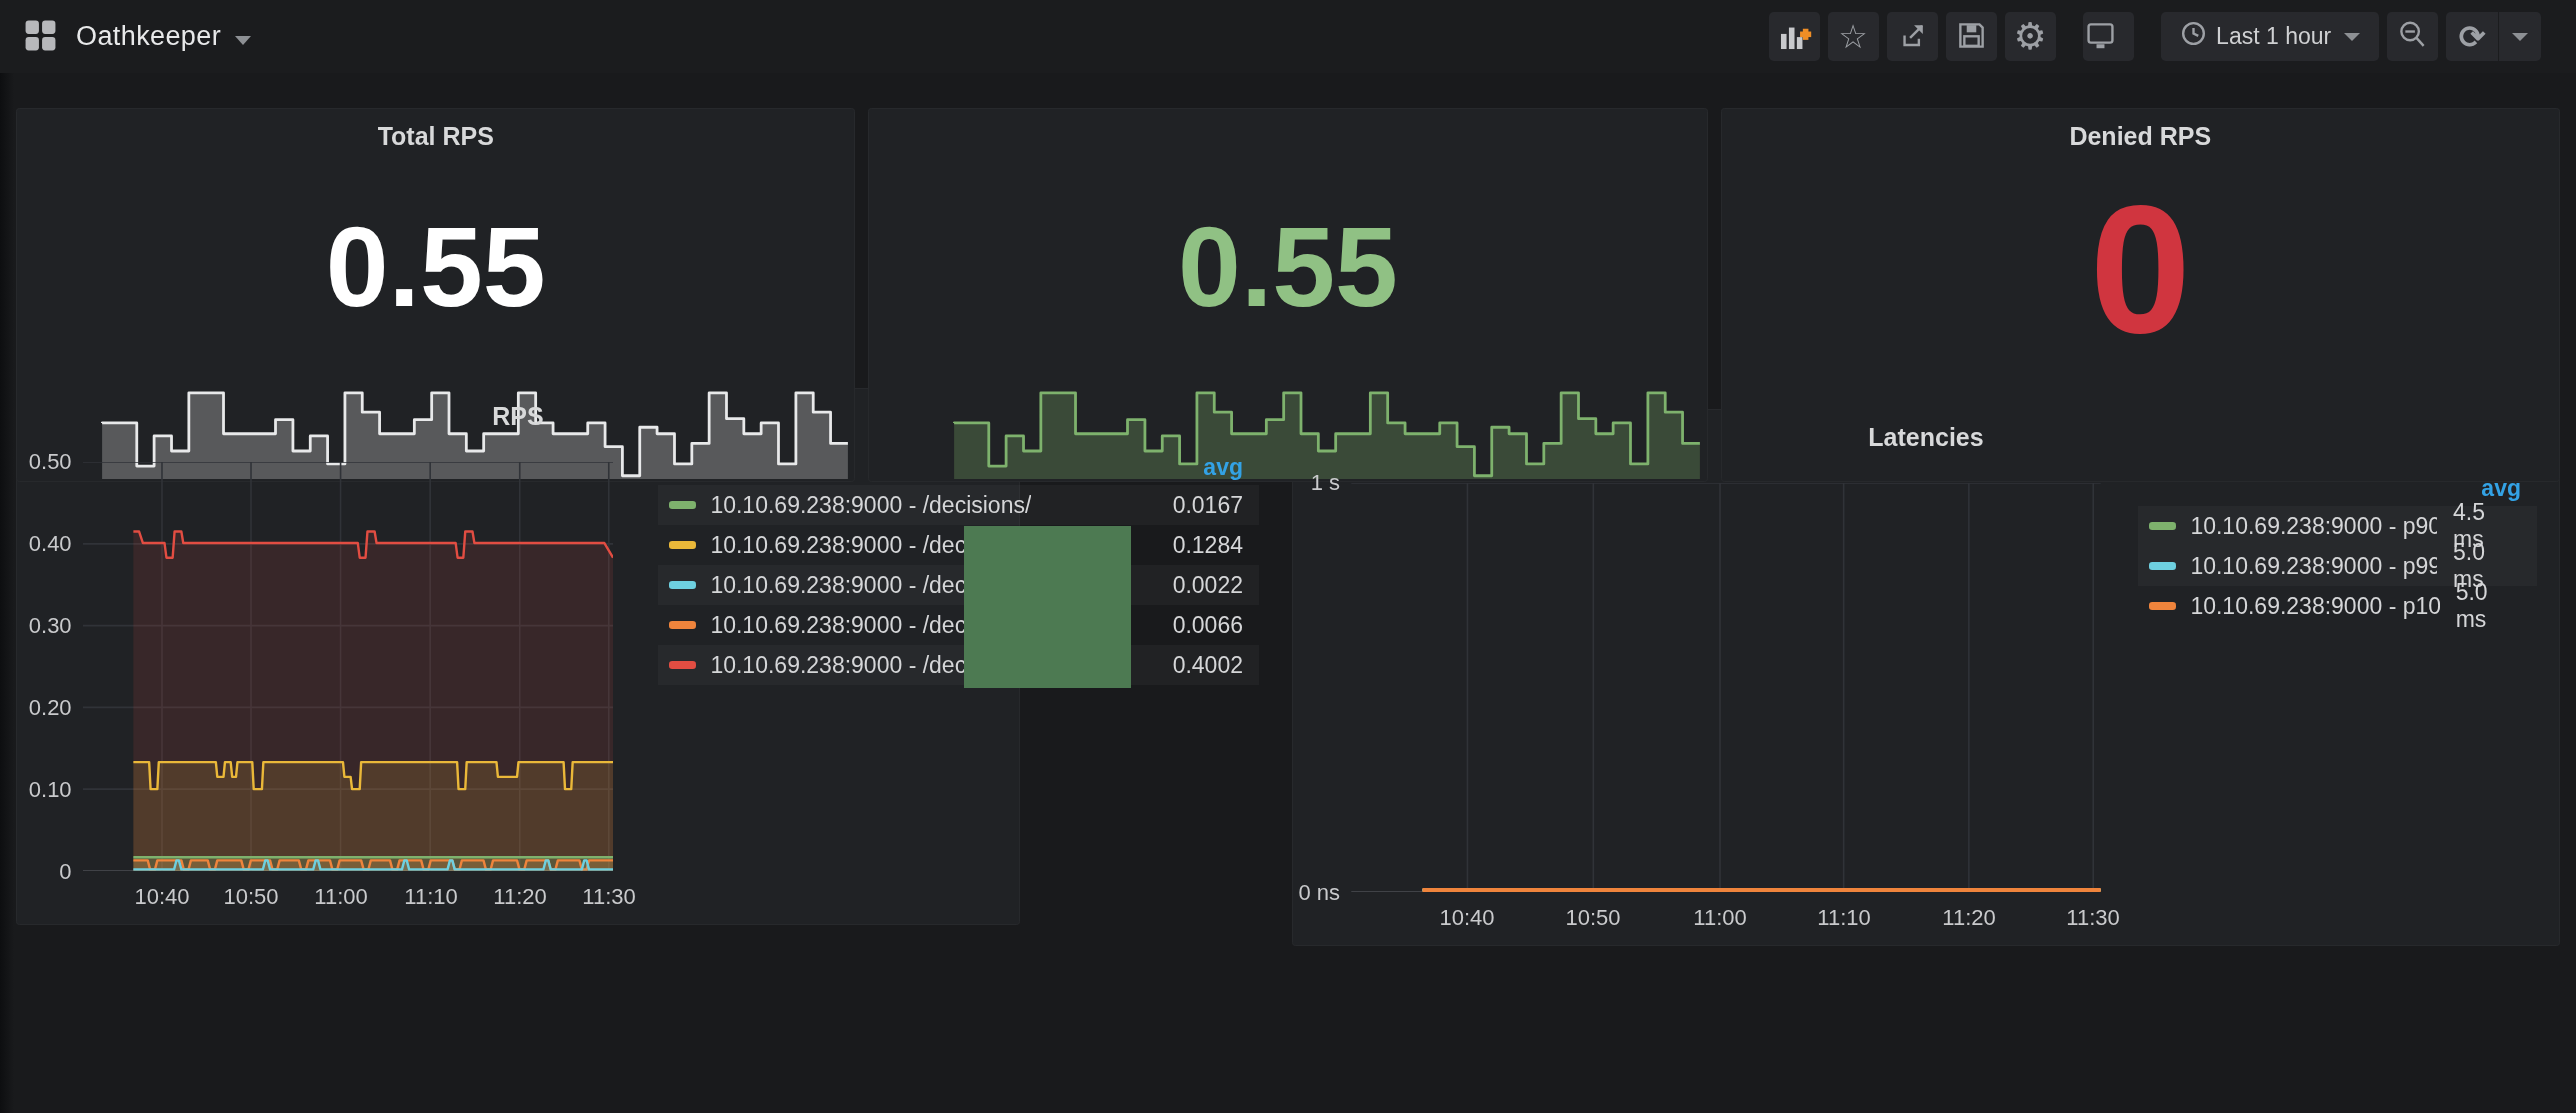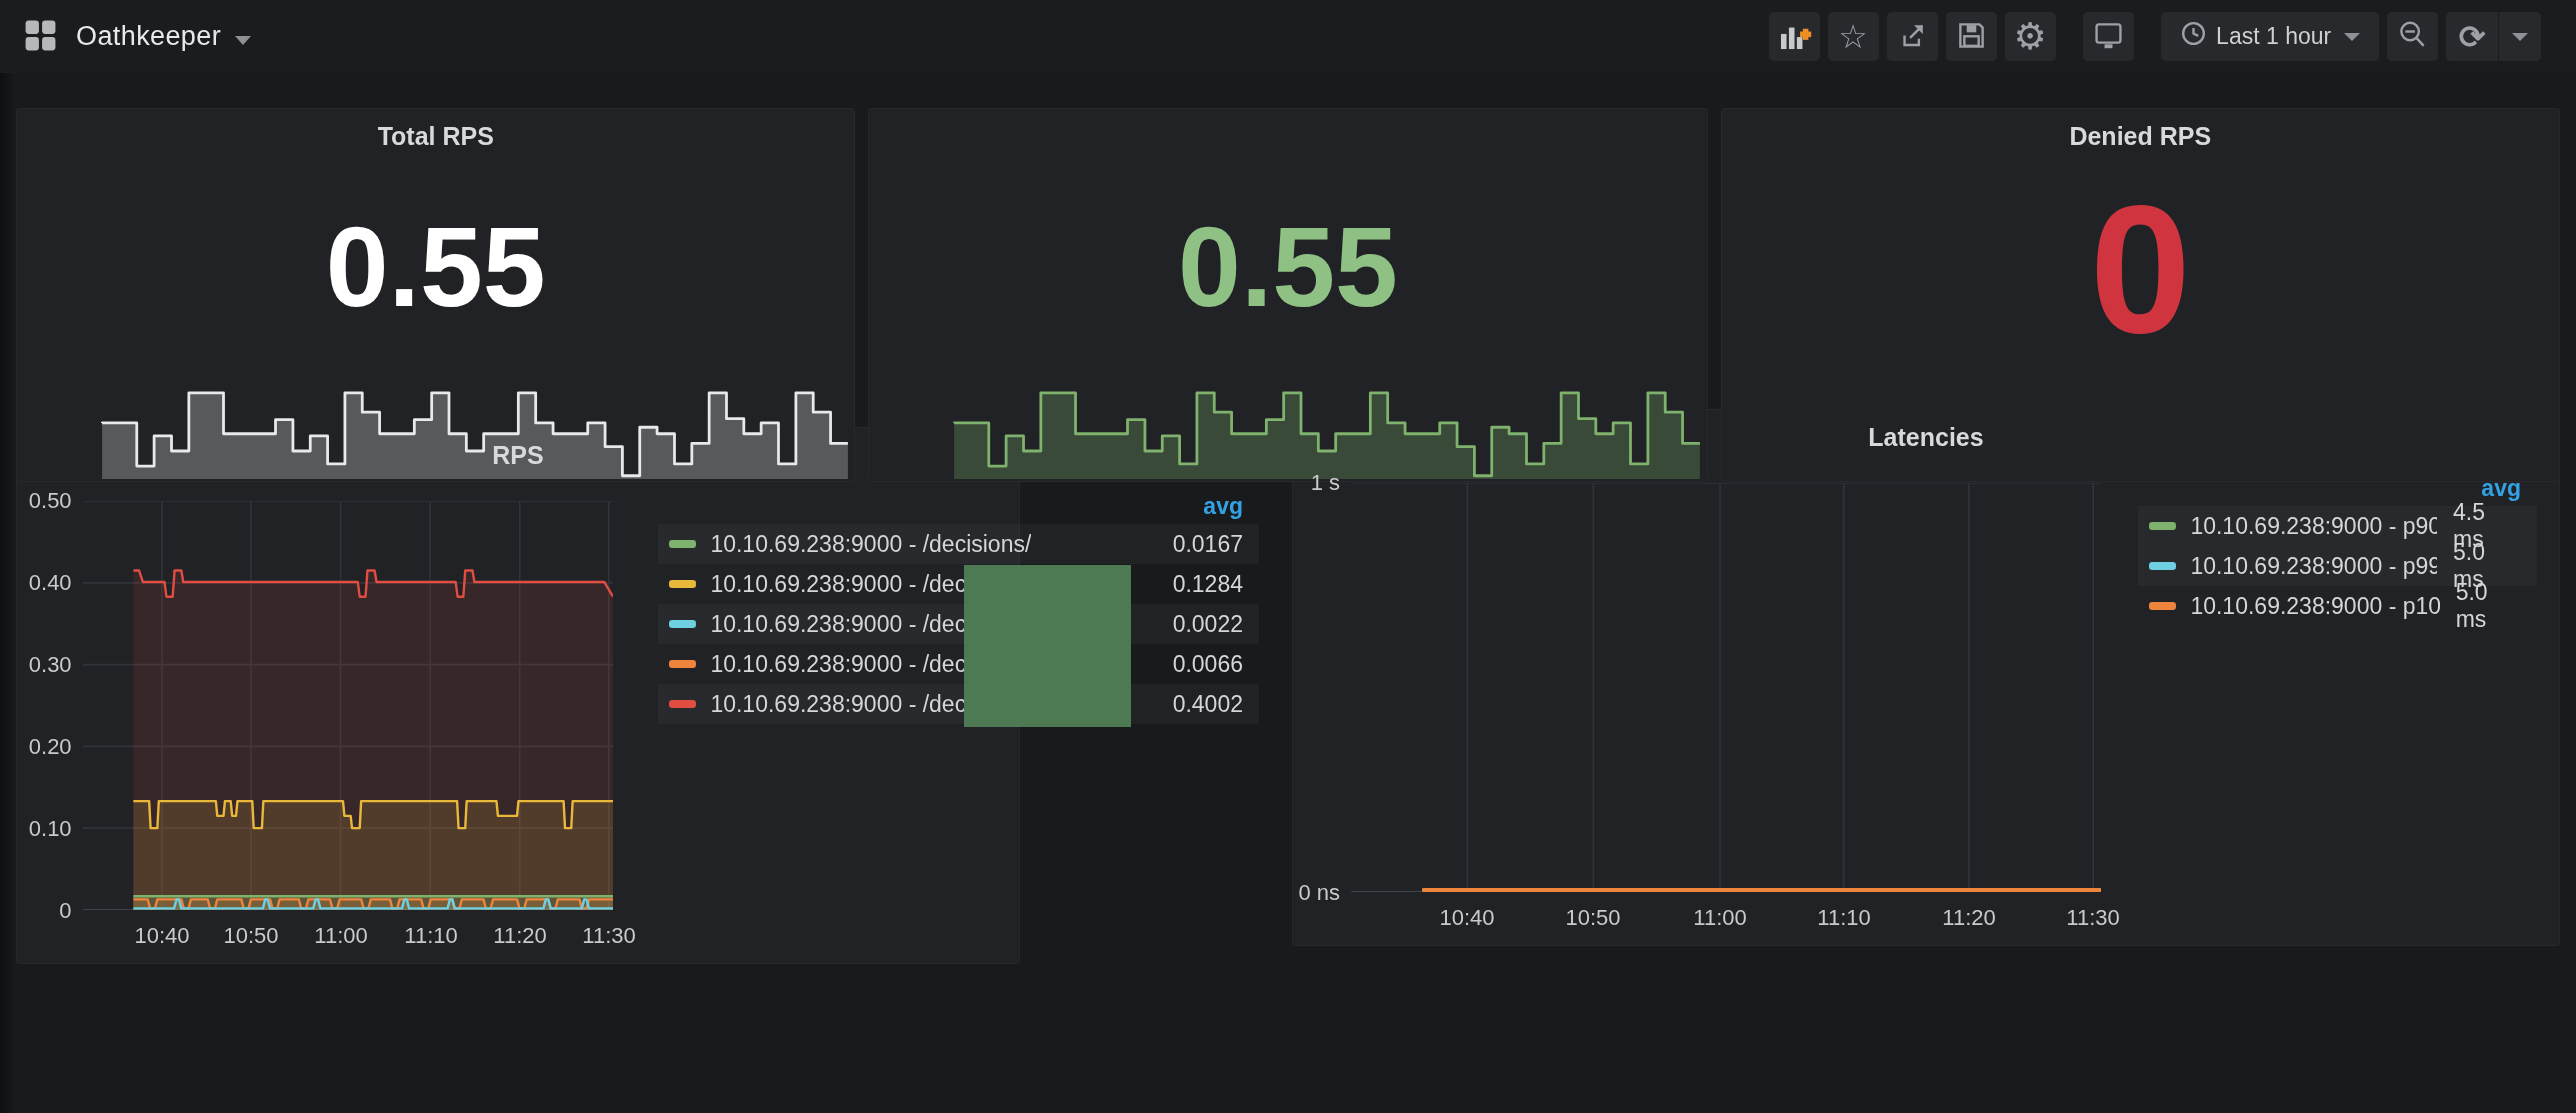--- a/index.html
+++ b/index.html
@@ -14,21 +14,21 @@
             padding:0 35px 0 24px; box-sizing:border-box; z-index:3; }
   .nav-left { display:flex; align-items:center; }
   .dash-title { color:#e8e9ea; font-size:27px; font-weight:500; margin-left:19px; letter-spacing:0.4px; }
   .caret { width:0; height:0; border-left:8px solid transparent; border-right:8px solid transparent;
            border-top:9.6px solid #8d9094; display:inline-block; }
   .title-caret { margin-left:14.4px; margin-top:8px; cursor:pointer; }
   .nav-right { display:flex; align-items:center; }
   .nav-btn { height:49px; min-width:51px; background:#28292d; border-radius:4.8px;
              display:flex; align-items:center; justify-content:center;
              margin-left:8px; color:#9da0a5; cursor:pointer; box-sizing:border-box; }
-  .nav-btn.group-gap { margin-left:27px; }
+  .nav-btn.group-gap { margin-left:27px;justify-content:space-between; }
   .glyph { font-size:33px; line-height:1; color:#9da0a5; }
   .timepicker { padding:0 19px; font-size:23px; color:#cfd0d2; font-weight:500; }
   .timepicker .caret { margin-left:12.8px; border-top-width:8.8px; }
   .timepicker svg { margin-right:9.6px; }
   .split-btn { padding:0; }
   .split-btn .half { height:49px; display:flex; align-items:center; justify-content:center; padding:0 12.8px; }
   .split-btn .half + .half { border-left:1.6px solid #1b1c1e; }
 
   
   .panel { position:absolute; background:#202225; border:0.8px solid #27292c; border-radius:3.2px;
@@ -41,21 +41,21 @@
               display:flex; gap:12.8px; z-index:1; }
   .stat-panel { position:relative; flex:1; background:#202225; border:0.8px solid #27292c;
                 border-radius:3.2px; box-sizing:border-box; }
   .stat-value { position:absolute; left:0; right:0; text-align:center; font-weight:700;
                 line-height:1; z-index:2; }
   .stat-value.big  { font-size:113px; top:102px; }
   .stat-value.huge { font-size:182px; top:69px; }
   .spark { position:absolute; left:84px; right:8px; bottom:2.4px; height:97px; z-index:1; }
 
   
-  #rps-panel { top:427px; left:16px;  width:1004px; height:537px; }
+  #rps-panel { top:388px; left:16px;  width:1004px; height:537px; }
   #lat-panel { top:409px; left:1292px; width:1268px; height:537px; }
   .plot-svg { position:absolute; z-index:1; }
   #rps-svg { left:66px; top:73px; }
   #lat-svg { left:58px; top:73px; }
   .tick { position:absolute; color:#c9cacc; font-size:22px; z-index:2; white-space:nowrap; }
   .ytick { text-align:right; transform:translateY(-50%); }
   .xtick { transform:translateX(-50%); }
 
   .legend { position:absolute; top:61px; font-size:23px; color:#d5d6d8; z-index:3; }
   #rps-legend { left:641px; width:601px; }

